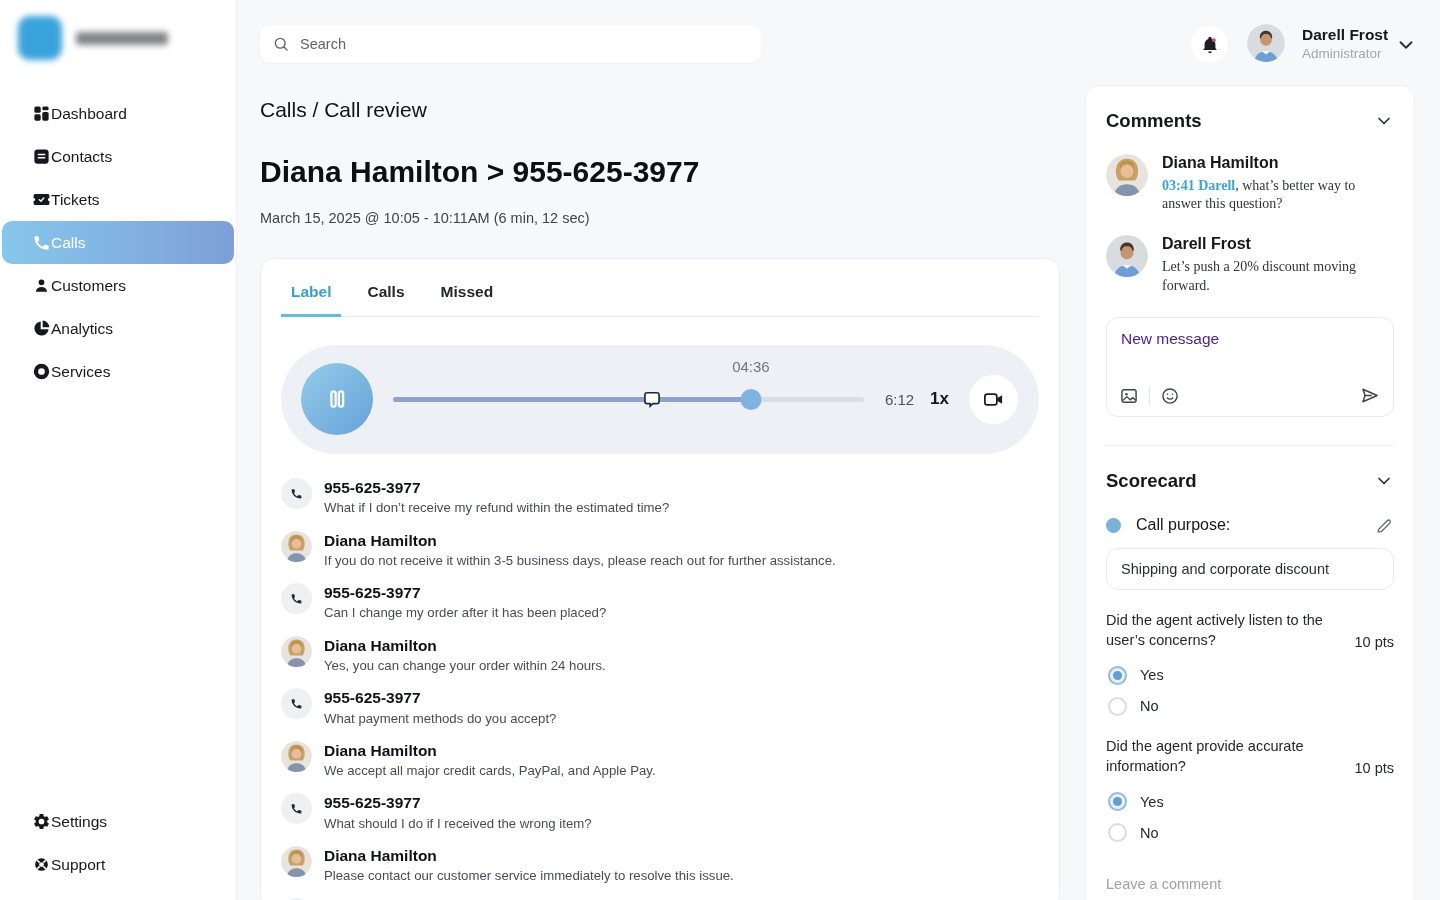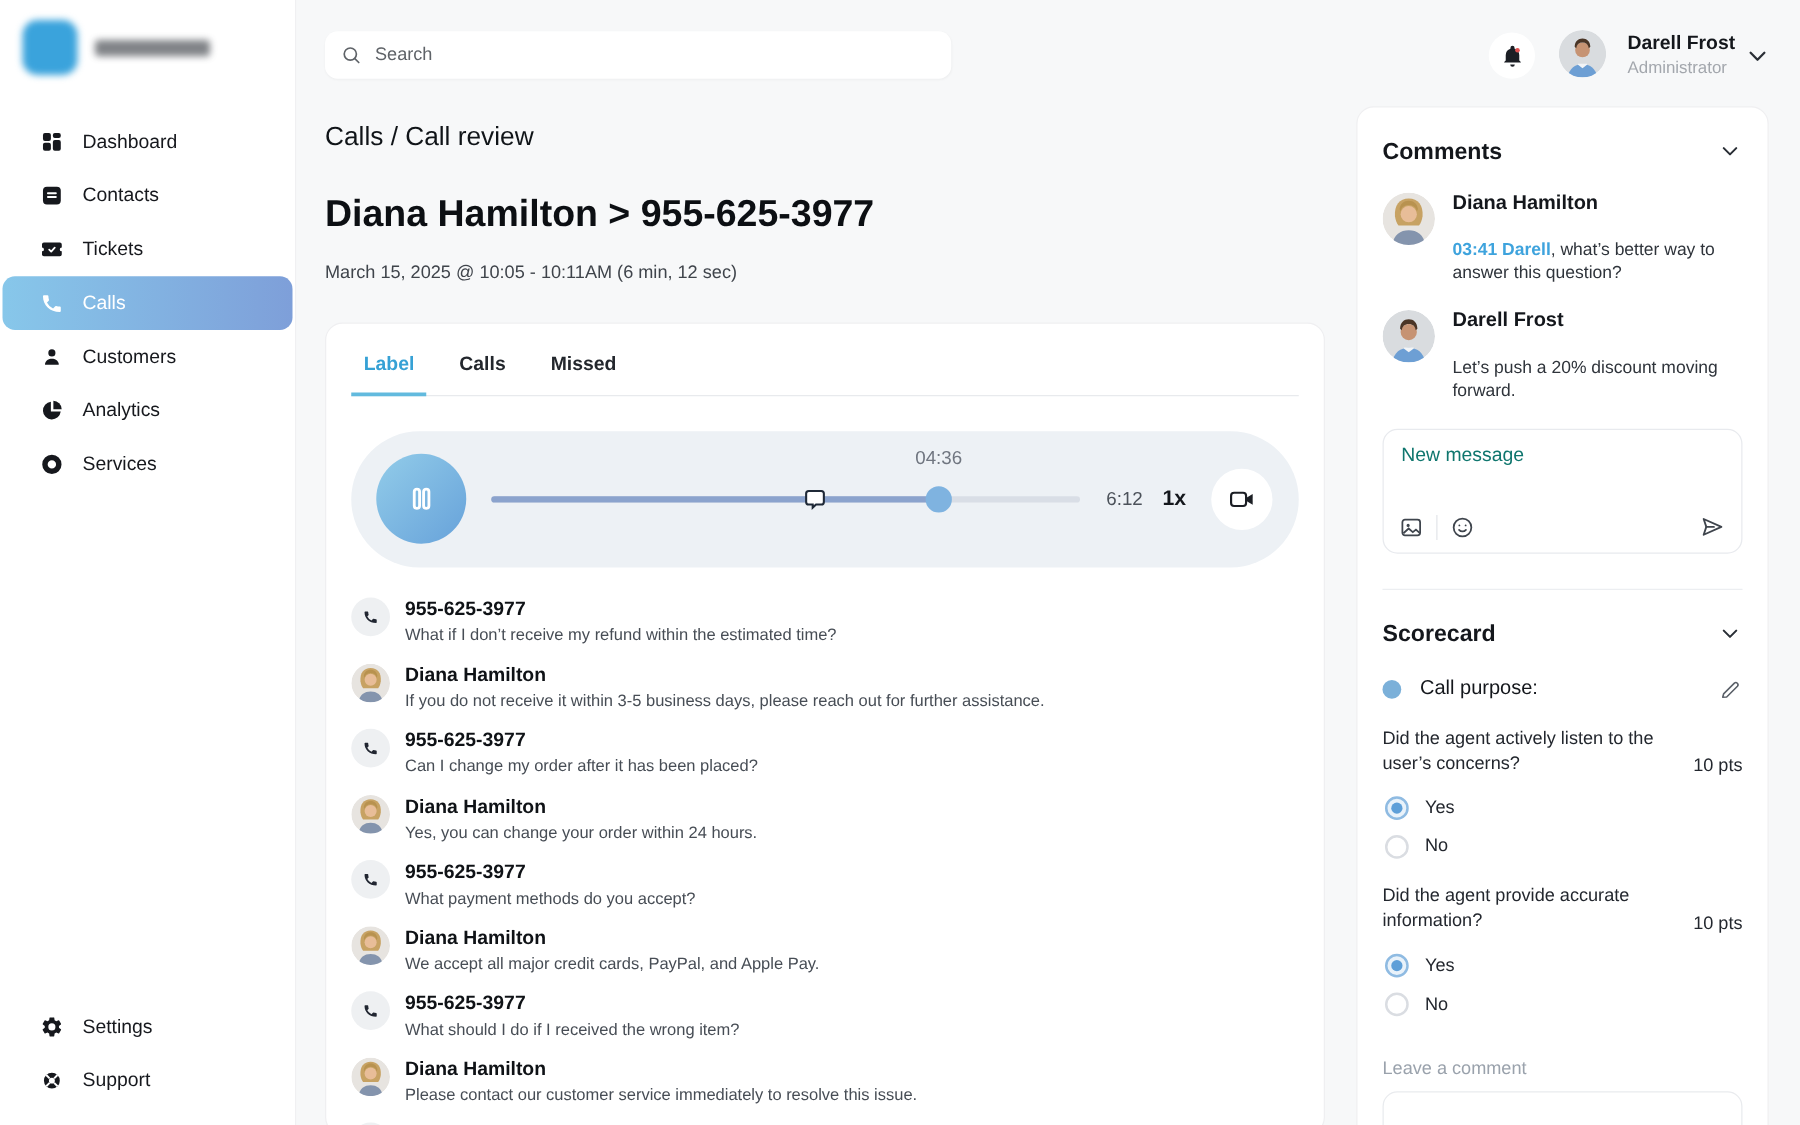--- a/index.html
+++ b/index.html
@@ -6,21 +6,21 @@
   html,body { width:1440px; height:900px; overflow:hidden; }
   body { font-family:"Liberation Sans", sans-serif; background:#f7f8f9; color:#16181d; position:relative; }
   svg { width:100%; height:100%; display:block; }
 
   
   .sidebar { position:absolute; left:0; top:0; width:237px; height:900px; background:#fff; border-right:1px solid #f0f0f2; }
   .logo { margin:16px 18px 0; display:flex; align-items:center; gap:14px; }
   .logo-mark { width:44px; height:44px; border-radius:12px; background:#3aa3dc; filter:blur(3px); }
   .logo-text { width:92px; height:13px; border-radius:3px; background:#4b4f55; filter:blur(3px); opacity:.7; }
   .nav { margin-top:32px; padding:0 2px; }
-  .nav-item { display:flex; align-items:center; gap:15px; height:43px; padding-left:30px; font-size:15.5px; color:#16181d; cursor:pointer; border-radius:10px; }
+  .nav-item { display:flex; align-items:center; height:43px; padding-left:30px; font-size:15.5px; color:#16181d; cursor:pointer; border-radius:10px; }
   .nav-item.active { background:linear-gradient(90deg,#87c7ea,#7e9fd9); color:#fff; }
   .nav-icon { width:19px; height:19px; flex-shrink:0; color:inherit; }
   .footer-nav { position:absolute; left:2px; right:2px; bottom:14px; }
 
   
   .search { position:absolute; left:260px; top:25px; width:501px; height:38px; background:#fff; border-radius:10px; display:flex; align-items:center; padding:0 12px; gap:10px; box-shadow:0 1px 2px rgba(0,0,0,.04); }
   .search-icon { width:18px; height:18px; color:#5f6368; flex-shrink:0; }
   .search input { border:none; outline:none; flex:1; font-size:14.5px; font-family:inherit; color:#16181d; background:transparent; }
   .search input::placeholder { color:#5f6368; }
   .bell-wrap { position:absolute; left:1191px; top:26px; width:37px; height:37px; border-radius:50%; background:#fff; display:flex; align-items:center; justify-content:center; cursor:pointer; }
@@ -65,24 +65,24 @@
   .t-text { font-size:13.2px; color:#474d55; margin-top:2px; line-height:1.3; }
 
   
   .panel { position:absolute; left:1085px; top:85px; width:330px; height:830px; background:#fff; border:1px solid #efeff1; border-radius:14px; padding:0 20px; overflow:hidden; }
   .panel-h { display:flex; justify-content:space-between; align-items:center; margin-top:24px;gap:41px; }
   .panel-h .ttl { font-size:18.5px; font-weight:600; color:#14171c; }
   .panel-h .chev { width:20px; height:20px; color:#2a2f36; cursor:pointer; }
   .comment { display:flex; gap:14px; margin-top:22px; }
   .c-avatar { width:42px; height:42px; border-radius:50%; overflow:hidden; flex-shrink:0; }
   .c-name { font-size:16px; font-weight:700; color:#14171c; }
-  .c-text { font-size:14px; color:#2f343b; line-height:1.3; margin-top:18px; width:218px; }
+  .c-text { font-size:14px; color:#2f343b; line-height:1.3; margin-top:5px; width:218px;font-family:Liberation Serif, serif; }
   .c-mention { color:#3ea3dd; font-weight:600; }
   .newmsg { margin-top:22px; height:100px; border:1px solid #e8eaee; border-radius:12px; position:relative; cursor:text; }
-  .newmsg-ph { position:absolute; left:14px; top:12px; font-size:15.5px; color:#0f766e; }
+  .newmsg-ph { position:absolute; left:14px; top:12px; font-size:15.5px; color:#4c1d95; }
   .newmsg-icons { position:absolute; left:12px; bottom:10px; display:flex; align-items:center; gap:10px; color:#3f454d; }
   .newmsg-icons .icon { width:20px; height:20px; cursor:pointer; }
   .vdiv { width:1px; height:20px; background:#e3e6ea; }
   .send { position:absolute; right:13px; bottom:10px; width:21px; height:21px; color:#3f454d; cursor:pointer; }
   .panel-div { height:1px; background:#eceef1; margin-top:28px; }
 
   .purpose-row { display:flex; align-items:center; gap:15px; margin-top:24px; }
   .p-dot { width:15px; height:15px; border-radius:50%; background:#7bb0d9; flex-shrink:0; }
   .p-label { font-size:16px; color:#14171c; flex:1; }
   .p-edit { width:19px; height:19px; color:#5a6068; cursor:pointer; }
@@ -502,20 +502,21 @@
 
   <div class="purpose-row">
     <span class="p-dot"></span>
     <span class="p-label">Call purpose:</span>
     <span class="p-edit">
         <svg viewBox="0 0 24 24" fill="none" stroke="currentColor" stroke-width="1.6" stroke-linecap="round" stroke-linejoin="round">
           <path d="M4 20l.9-3.4L15.8 5.7a2.2 2.2 0 0 1 3.1 3.1L8 19.7 4 20z"></path>
         </svg>
       </span>
   </div>
+  <input class="purpose-input" value="Shipping and corporate discount" style="">
 
   <div>
 
       <div>
         <div class="q">
           <div class="q-text">Did the agent actively listen to the user’s concerns?</div>
           <div class="q-pts">10 pts</div>
         </div>
         <div class="opt first">
           <span class="radio checked"></span>

